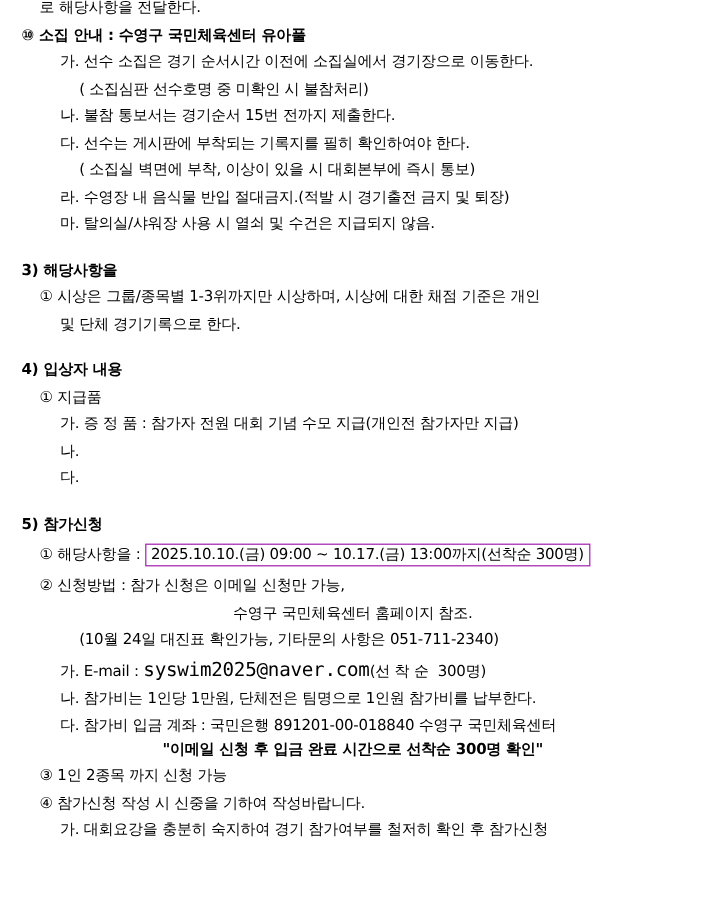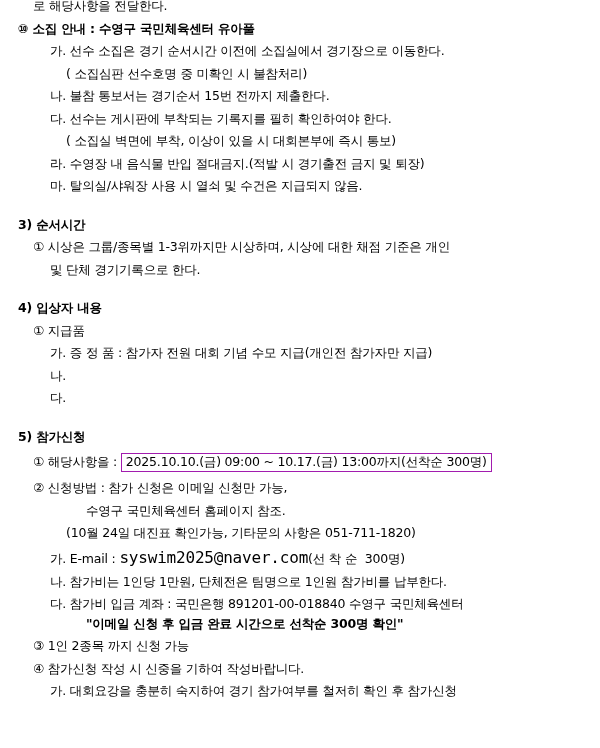--- a/index.html
+++ b/index.html
@@ -34,21 +34,21 @@
     white-space: pre;
   }
   .txt {
     flex: 0 1 auto;
     white-space: pre;
   }
   .i1  { margin-left: 18px; }
   .i2  { margin-left: 33px; }
   .i3  { margin-left: 50px; }
   .i4  { margin-left: 66px; }
-  .i5  { margin-left: 86px; }
+  .i5  { margin-left: 54px; justify-content: center; }
 
   .row { margin-bottom: 10px; }
   .row-tight { margin-bottom: 7px; }
   .gap-big { height: 16px; }
 
   .bold { font-weight: bold; }
   .underline { text-underline-offset: 2px; }
   .mono { font-family: "DejaVu Sans Mono", "Liberation Mono", monospace; font-size: 16px; }
 
   .boxed {
@@ -109,21 +109,21 @@
       <span class="marker">마. </span>
       <span class="txt">탈의실/샤워장 사용 시 열쇠 및 수건은 지급되지 않음.</span>
     </div>
   </div>
 
   <div class="gap-big"></div>
 
   <div>
     <div class="line row i1">
       <span class="marker sec-head">3) </span>
-      <span class="txt sec-head">순서시간</span>
+      <span class="txt sec-head">해당사항을</span>
     </div>
     <div class="line row i2">
       <span class="marker">① </span>
       <span class="txt">시상은 그룹/종목별 1-3위까지만 시상하며, 시상에 대한 채점 기준은 개인</span>
     </div>
     <div class="line row i3">
       <span class="txt">및 단체 경기기록으로 한다.</span>
     </div>
   </div>
 
@@ -165,21 +165,21 @@
     </div>
 
     <div class="line row i2">
       <span class="marker">② </span>
       <span class="txt">신청방법 : 참가 신청은 이메일 신청만 가능,</span>
     </div>
     <div class="line row i5">
       <span class="txt">수영구 국민체육센터 홈페이지 참조.</span>
     </div>
     <div class="line row i4">
-      <span class="txt">(10월 24일 대진표 확인가능, 기타문의 사항은 051-711-1820)</span>
+      <span class="txt">(10월 24일 대진표 확인가능, 기타문의 사항은 051-711-2340)</span>
     </div>
 
     <div class="line row i3">
       <span class="marker">가. </span>
       <span class="txt">E-mail : </span>
       <span class="txt mono underline">syswim2025@naver.com</span>
       <span class="txt">(선 착 순  300명)</span>
     </div>
 
     <div class="line row i3">

